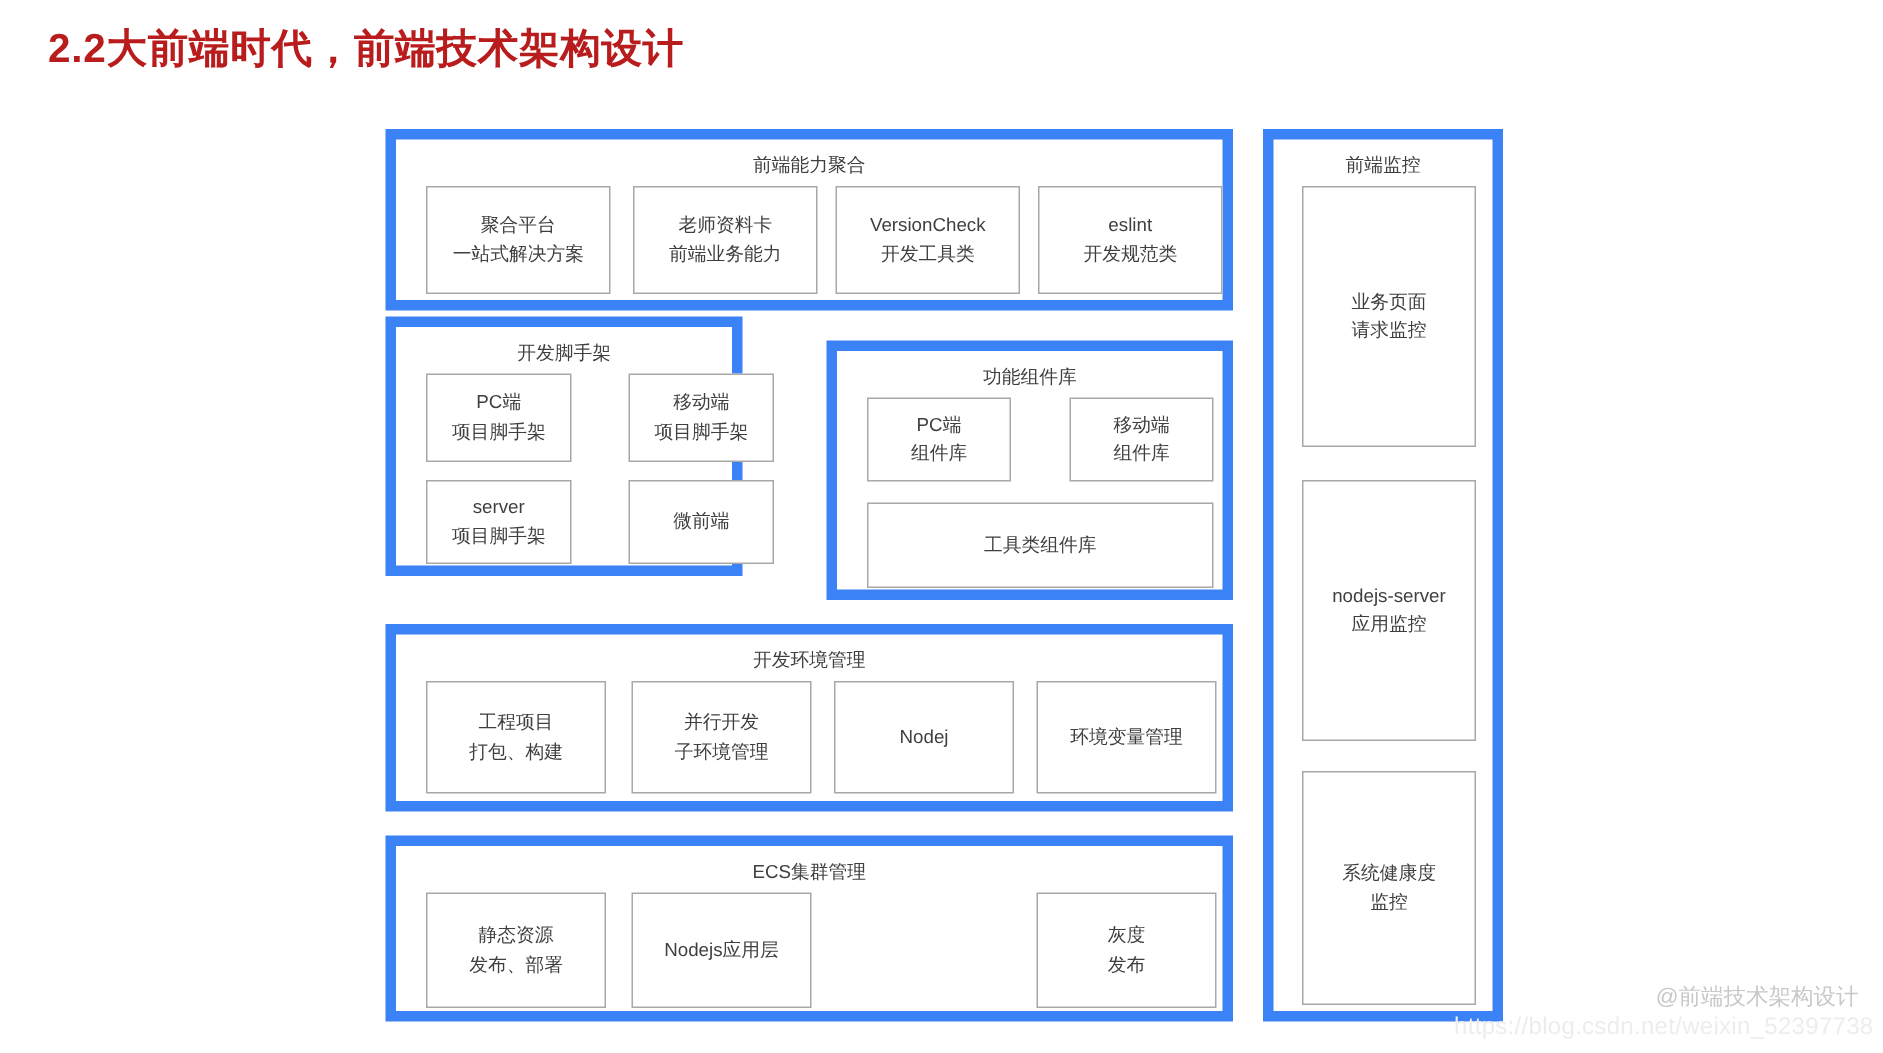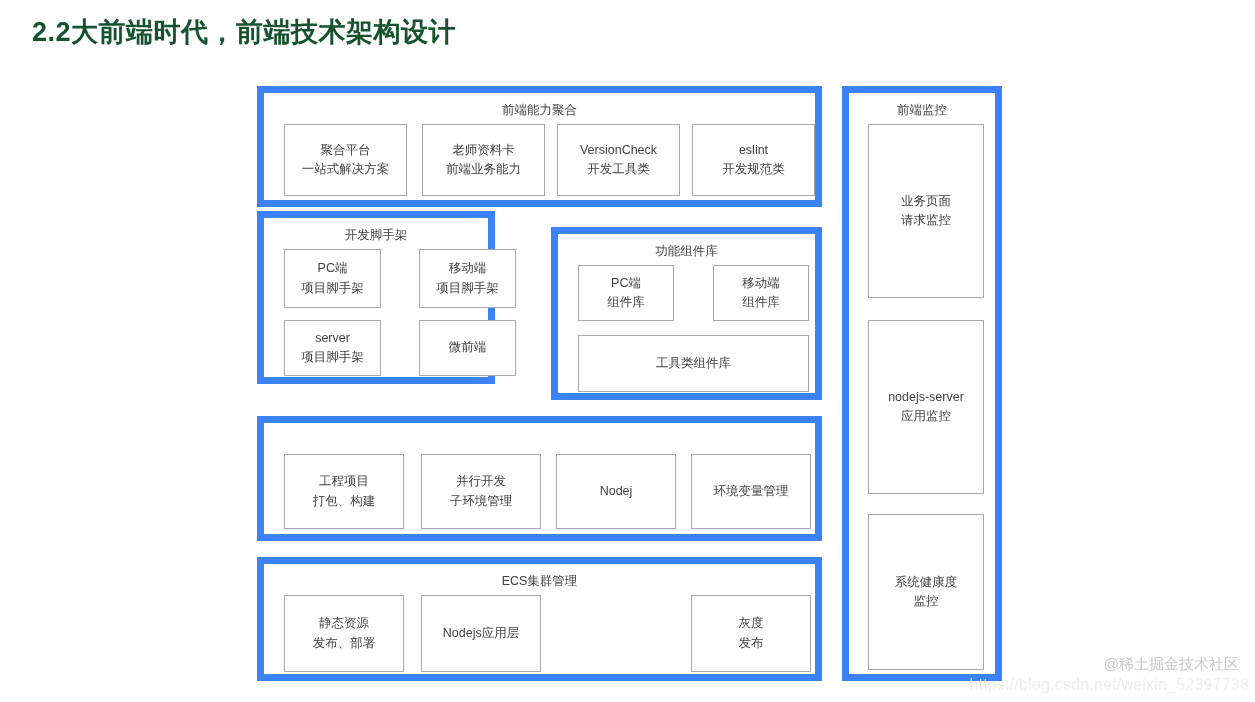--- a/index.html
+++ b/index.html
@@ -17,21 +17,21 @@
     color: #404040;
   }
 
   
   .page-title {
     position: absolute;
     left: 32px;
     top: 14px;
     font-size: 27px;
     font-weight: bold;
-    color: #14532d;
+    color: #b91c1c;
     letter-spacing: 0.5px;
     white-space: nowrap;
   }
 
   
   .diagram {
     position: absolute;
     left: 0;
     top: 0;
     width: 1255px;
@@ -160,20 +160,21 @@
       <span class="line">移动端</span>
       <span class="line">组件库</span>
     </div>
 
     <div class="card" style="left:20px; top:101px; width:231px; height:57px;">
       <span class="line">工具类组件库</span>
     </div>
   </div>
 
   <div class="panel" style="left:257px; top:416px; width:565px; height:125px;">
+    <div class="panel-title" style="top:9px;">开发环境管理</div>
 
     <div class="card" style="left:20px; top:31px; width:120px; height:75px;">
       <span class="line">工程项目</span>
       <span class="line">打包、构建</span>
     </div>
 
     <div class="card" style="left:157px; top:31px; width:120px; height:75px;">
       <span class="line">并行开发</span>
       <span class="line">子环境管理</span>
     </div>
@@ -220,14 +221,14 @@
     </div>
 
     <div class="card" style="left:19px; top:421px; width:116px; height:156px;">
       <span class="line">系统健康度</span>
       <span class="line">监控</span>
     </div>
   </div>
 
 </div>
 
-<div class="wm-brand">@稀土掘金技术社区</div>
+<div class="wm-brand">@前端技术架构设计</div>
 <div class="wm-url">https://blog.csdn.net/weixin_52397738</div>
 
 </body></html>

